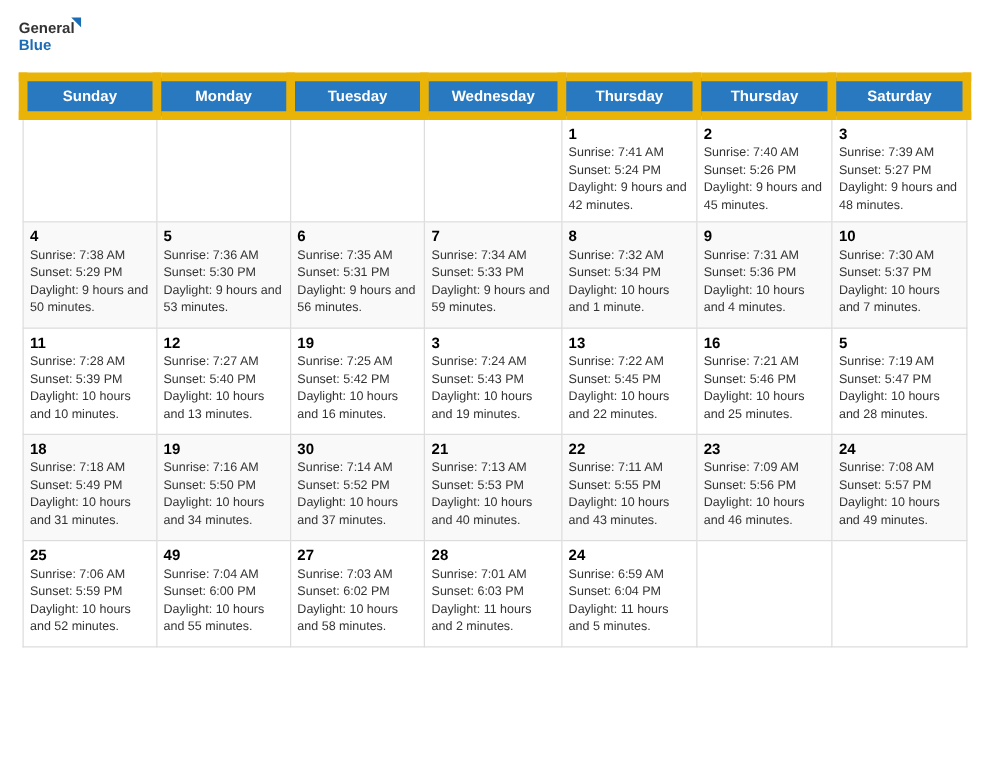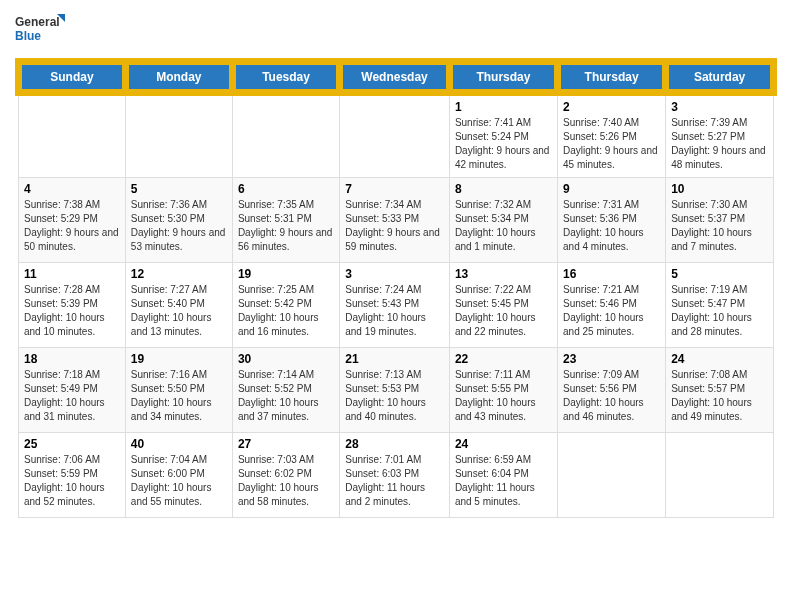--- a/index.html
+++ b/index.html
@@ -209,21 +209,21 @@
           <span class="day-number">24</span>
           <div class="day-info">Sunrise: 7:08 AM<br>Sunset: 5:57 PM<br>Daylight: 10 hours and 49 minutes.</div>
         </td>
       </tr>
       <tr>
         <td>
           <span class="day-number">25</span>
           <div class="day-info">Sunrise: 7:06 AM<br>Sunset: 5:59 PM<br>Daylight: 10 hours and 52 minutes.</div>
         </td>
         <td>
-          <span class="day-number">40</span>
+          <span class="day-number">49</span>
           <div class="day-info">Sunrise: 7:04 AM<br>Sunset: 6:00 PM<br>Daylight: 10 hours and 55 minutes.</div>
         </td>
         <td>
           <span class="day-number">27</span>
           <div class="day-info">Sunrise: 7:03 AM<br>Sunset: 6:02 PM<br>Daylight: 10 hours and 58 minutes.</div>
         </td>
         <td>
           <span class="day-number">28</span>
           <div class="day-info">Sunrise: 7:01 AM<br>Sunset: 6:03 PM<br>Daylight: 11 hours and 2 minutes.</div>
         </td>

